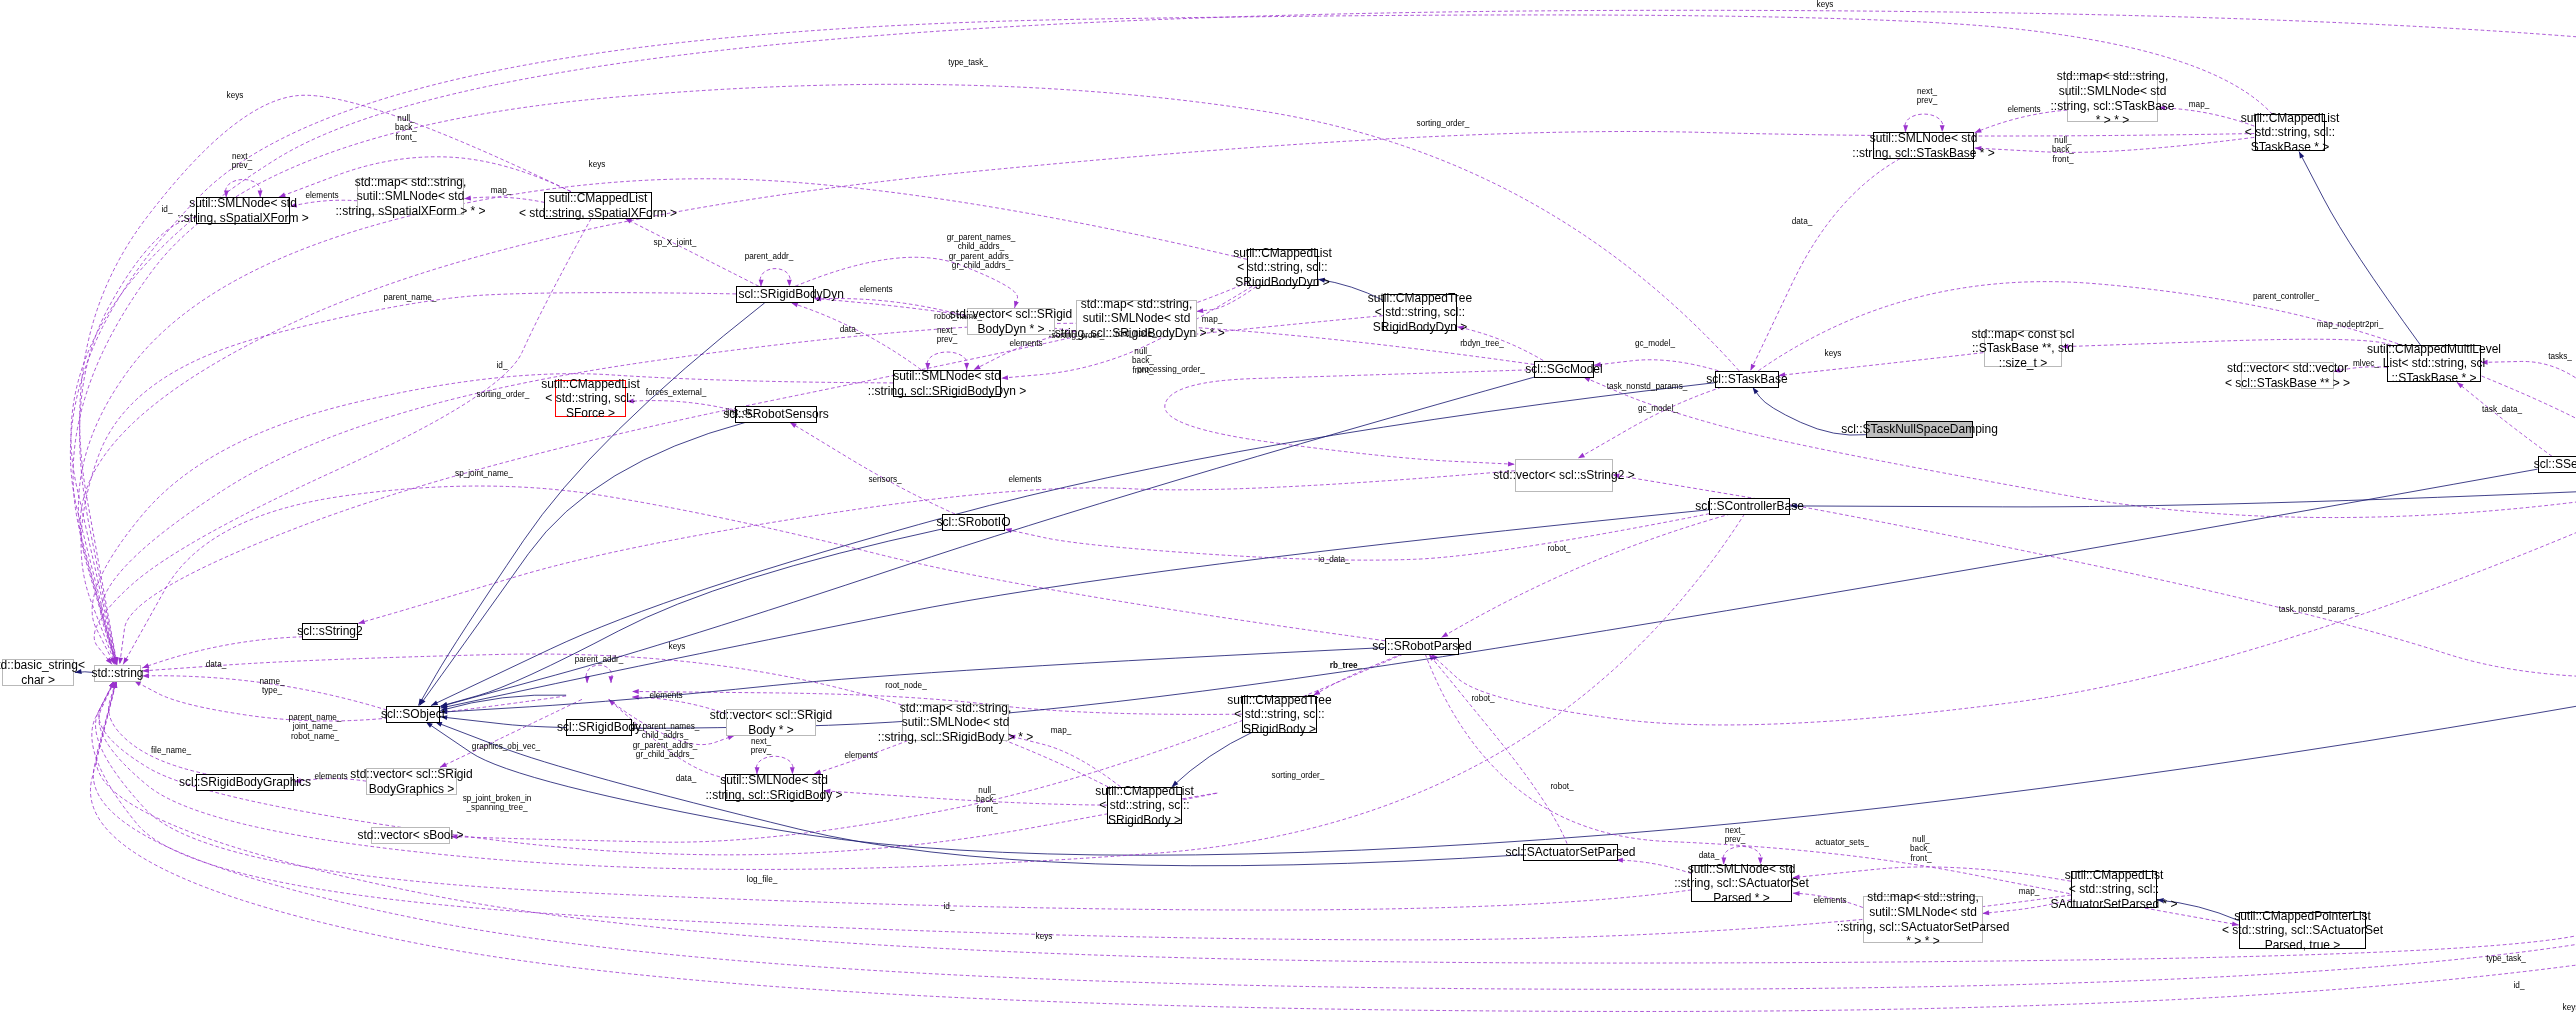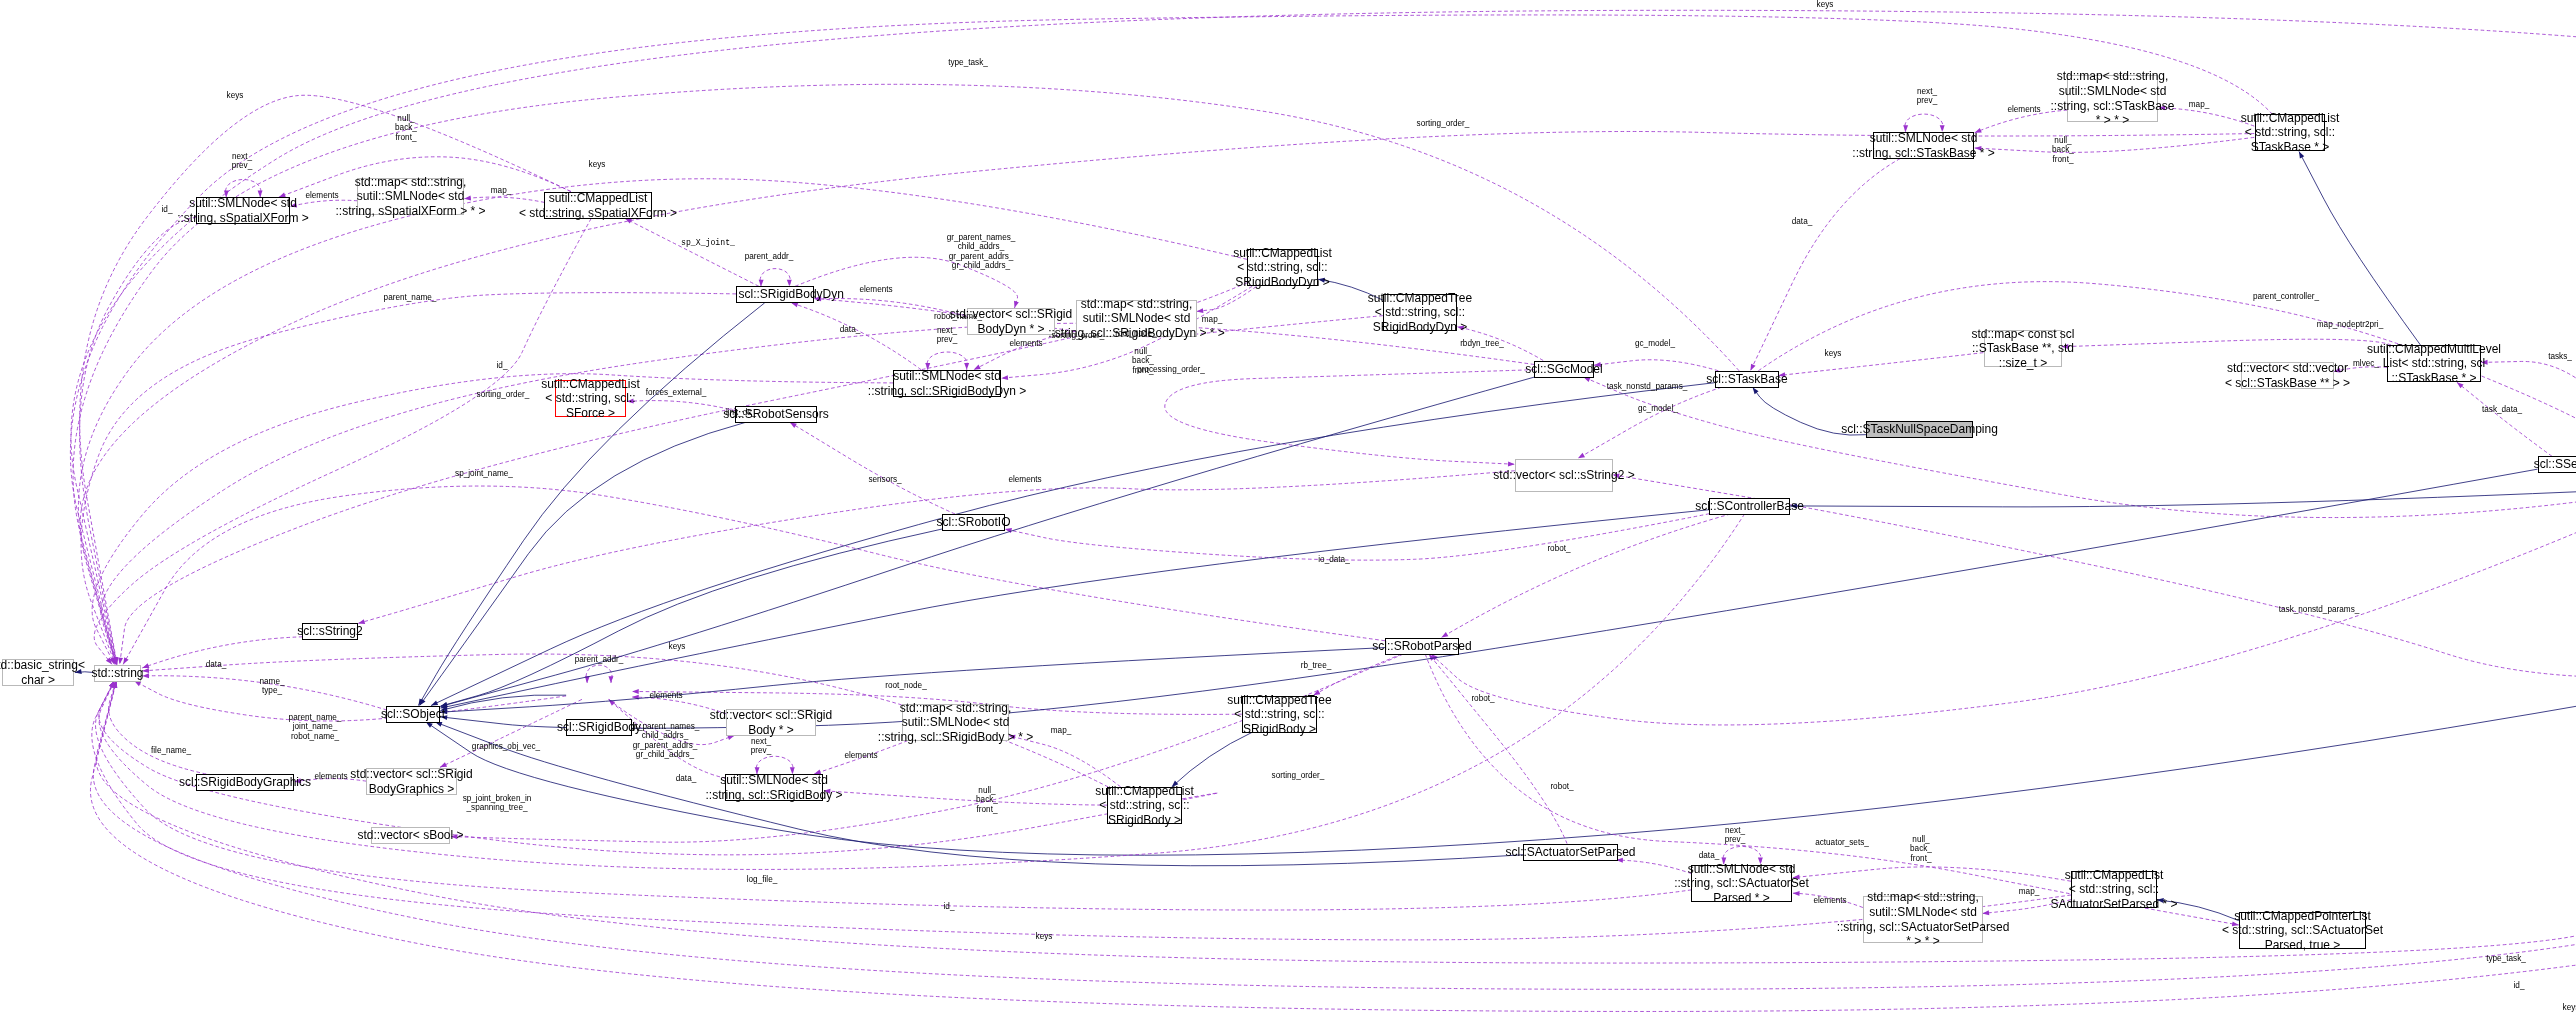--- a/index.html
+++ b/index.html
@@ -422,21 +422,21 @@
     <div class="edge-label" style="left: 322px; top: 196px;">elements</div>
     <div class="edge-label" style="left: 501px; top: 191px;">map_</div>
     <div class="edge-label" style="left: 406px; top: 128px;">null_
 back_
 front_</div>
     <div class="edge-label" style="left: 242px; top: 161px;">next_
 prev_</div>
     <div class="edge-label" style="left: 167px; top: 210px;">id_</div>
     <div class="edge-label" style="left: 235px; top: 96px;">keys</div>
     <div class="edge-label" style="left: 503px; top: 395px;">sorting_order_</div>
-    <div class="edge-label" style="left: 708px; top: 243px; font-family: Liberation Mono, monospace;">sp_X_joint_</div>
+    <div class="edge-label" style="left: 675px; top: 243px;">sp_X_joint_</div>
     <div class="edge-label" style="left: 769px; top: 257px;">parent_addr_</div>
     <div class="edge-label" style="left: 410px; top: 298px;">parent_name_</div>
     <div class="edge-label" style="left: 876px; top: 290px;">elements</div>
     <div class="edge-label" style="left: 981px; top: 252px;">gr_parent_names_
 child_addrs_
 gr_parent_addrs_
 gr_child_addrs_</div>
     <div class="edge-label" style="left: 1026px; top: 344px;">elements</div>
     <div class="edge-label" style="left: 1212px; top: 320px;">map_</div>
     <div class="edge-label" style="left: 1143px; top: 361px;">null_
@@ -447,21 +447,21 @@
     <div class="edge-label" style="left: 850px; top: 330px;">data_</div>
     <div class="edge-label" style="left: 1136px; top: 334px;">root_node_</div>
     <div class="edge-label" style="left: 1482px; top: 344px;">rbdyn_tree_</div>
     <div class="edge-label" style="left: 958px; top: 317px;">robot_name_</div>
     <div class="edge-label" style="left: 1171px; top: 370px;">processing_order_</div>
     <div class="edge-label" style="left: 1655px; top: 344px;">gc_model_</div>
     <div class="edge-label" style="left: 1658px; top: 409px;">gc_model_</div>
     <div class="edge-label" style="left: 1559px; top: 549px;">robot_</div>
     <div class="edge-label" style="left: 1483px; top: 699px;">robot_</div>
     <div class="edge-label" style="left: 1334px; top: 560px;">io_data_</div>
-    <div class="edge-label" style="left: 1316px; top: 666px;">rb_tree_</div>
+    <div class="edge-label" style="left: 1346px; top: 666px; font-weight: bold;">rb_tree_</div>
     <div class="edge-label" style="left: 906px; top: 686px;">root_node_</div>
     <div class="edge-label" style="left: 666px; top: 696px;">elements</div>
     <div class="edge-label" style="left: 665px; top: 741px;">gr_parent_names_
 child_addrs_
 gr_parent_addrs_
 gr_child_addrs_</div>
     <div class="edge-label" style="left: 599px; top: 660px;">parent_addr_</div>
     <div class="edge-label" style="left: 861px; top: 756px;">elements</div>
     <div class="edge-label" style="left: 1061px; top: 731px;">map_</div>
     <div class="edge-label" style="left: 987px; top: 800px;">null_

